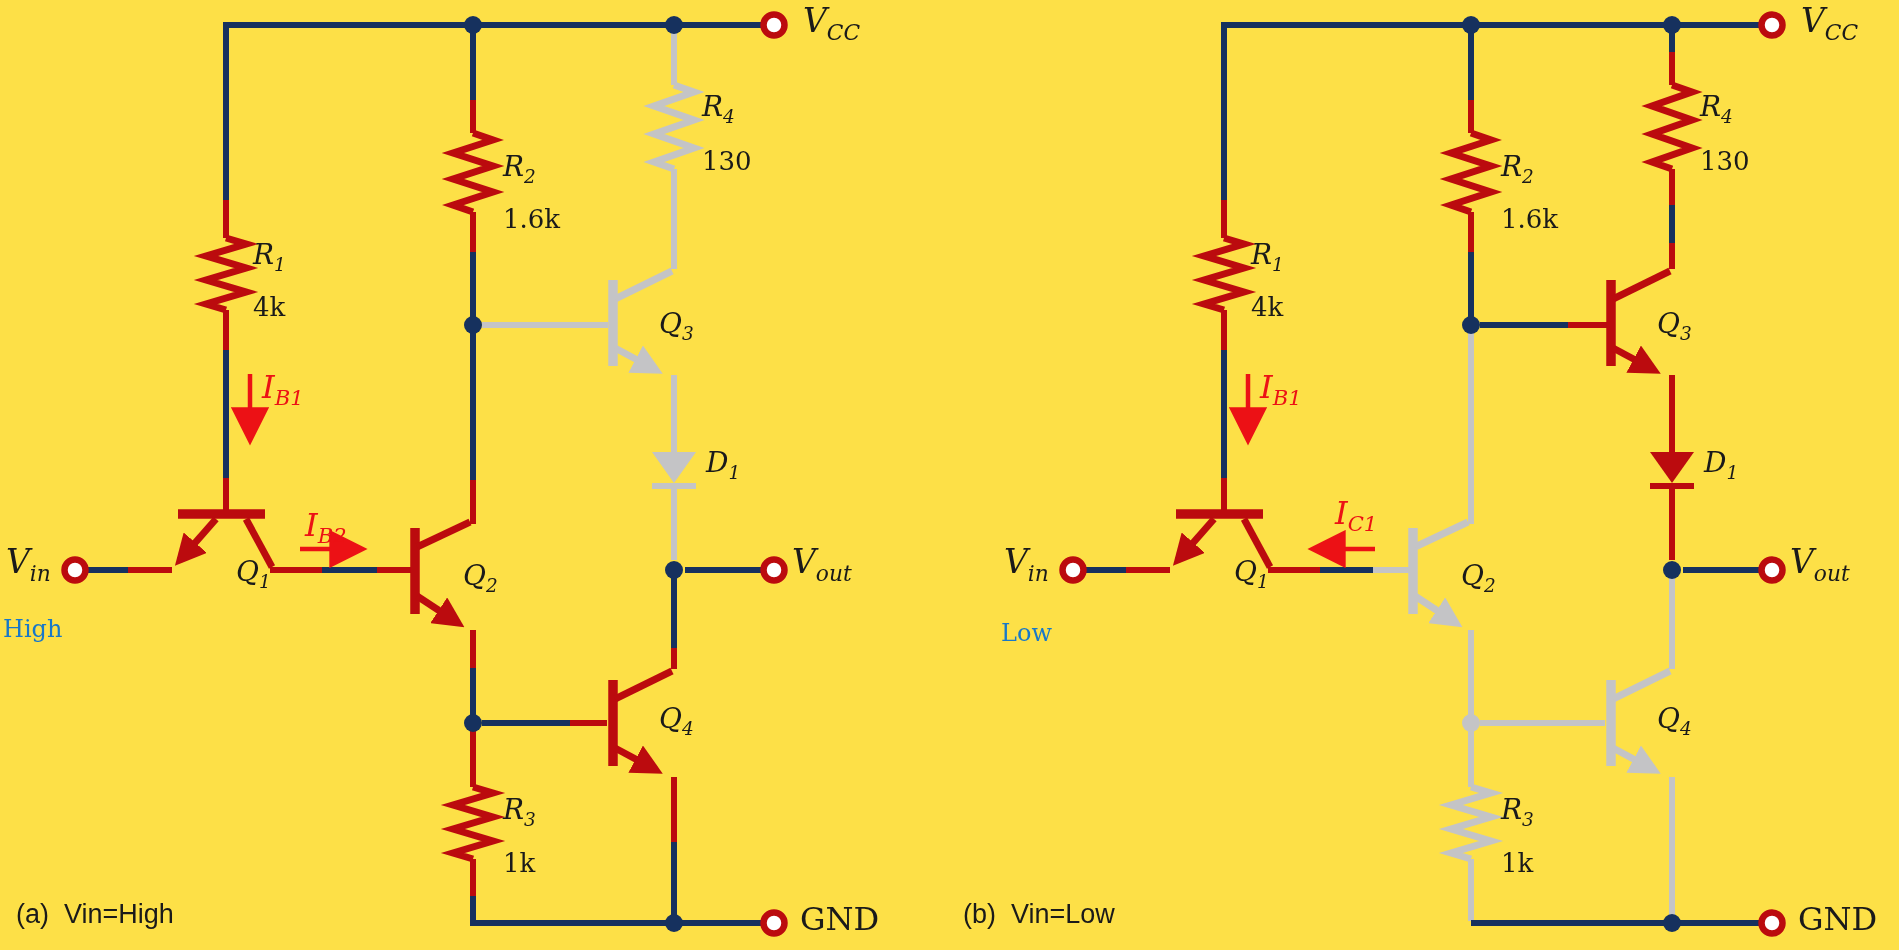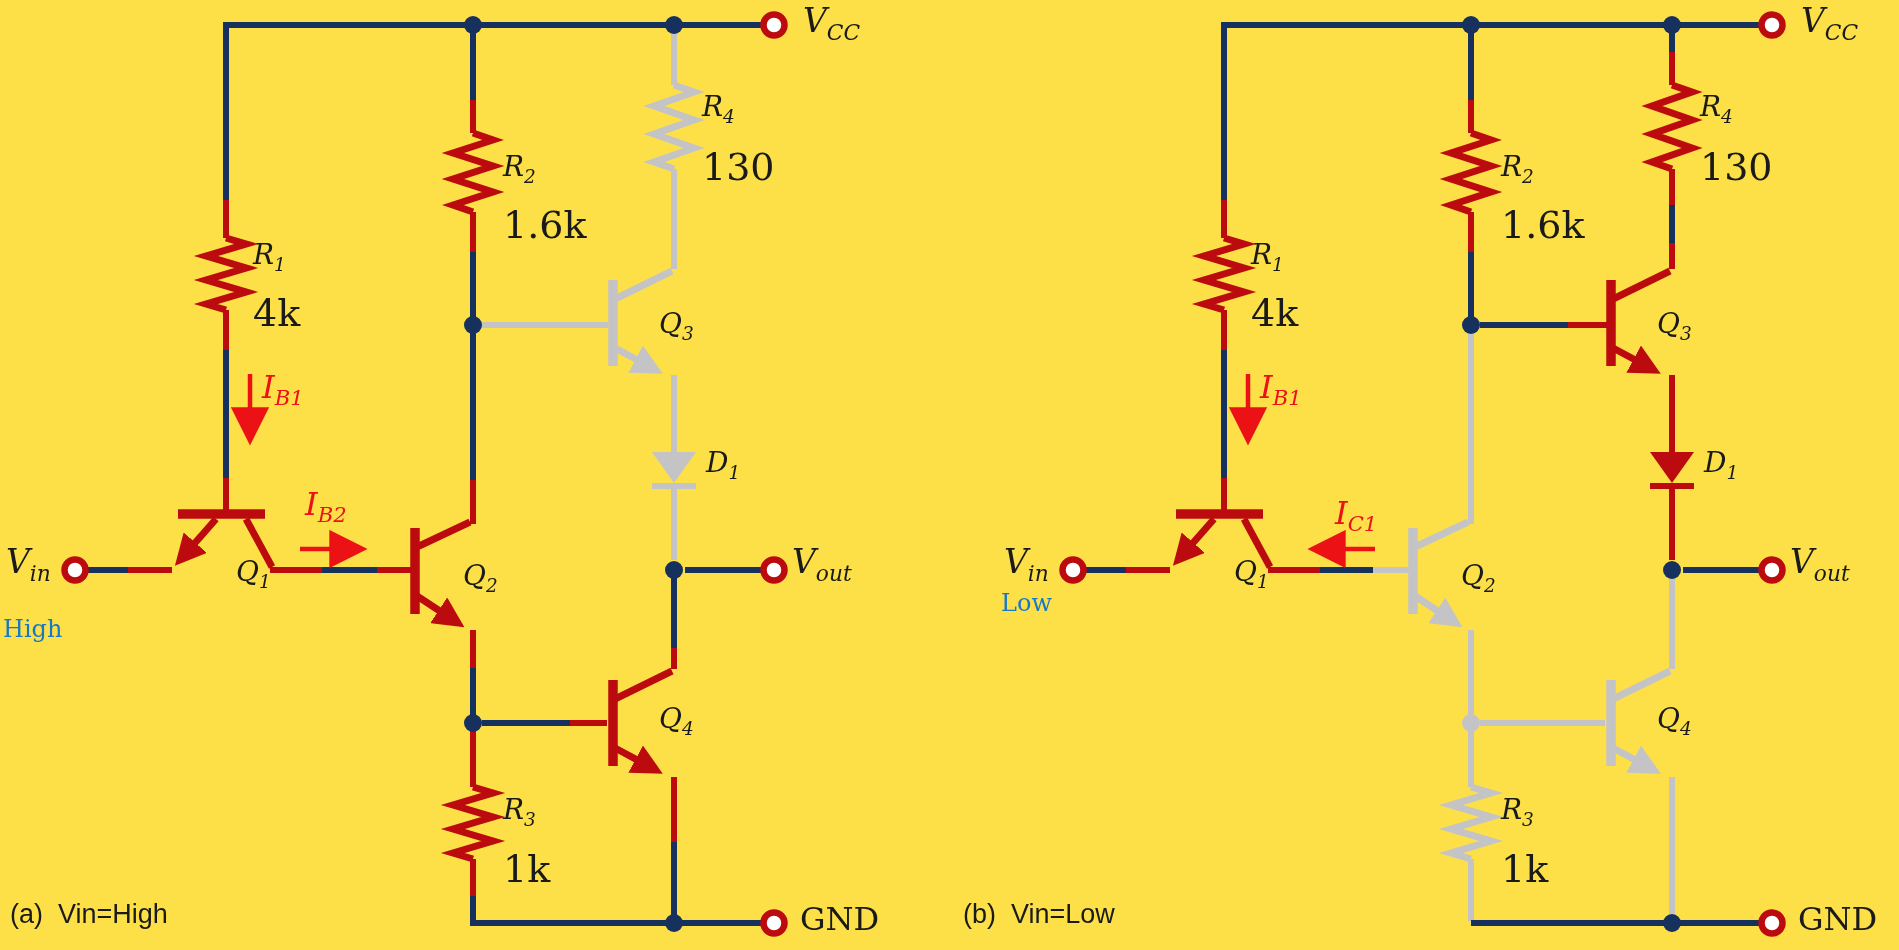--- a/index.html
+++ b/index.html
@@ -16,21 +16,21 @@
   .w7{stroke-width:7;}
   .w9{stroke-width:9.5;}
   .fn{fill:var(--navy);stroke:none;}
   .fg{fill:var(--gray);stroke:none;}
   .fr{fill:var(--red);stroke:none;}
   .term{fill:#ffffff;stroke:var(--red);stroke-width:6.5;}
   
   .lbl{position:absolute;line-height:1.05;white-space:pre;color:var(--text);}
   .comp{font-style:italic;font-size:28px;}
   .comp sub,.cur sub,.tlbl sub{font-size:0.66em;font-style:italic;}
-  .val{font-size:38px;}
+  .val{font-size:26px;}
   .tlbl{font-style:italic;font-size:33px;}
   .plain{font-style:normal;font-size:32px;}
   .cur{font-style:italic;font-size:32px;color:var(--arrow_red);}
   .state{font-size:24px;color:var(--blue);margin-top:20px;}
   .caption{font-family:"Liberation Sans","DejaVu Sans",sans-serif;font-size:27px;color:#1a1a1a;}
 </style>
 </head>
 <body>
 
 <div id="stage">
@@ -227,29 +227,29 @@
 <div class="lbl comp" style="left:503px;top:795px"><span>R</span><sub>3</sub></div>
 <div class="lbl val" style="left:503px;top:850px">1k</div>
 
 <div class="lbl comp" style="left:236px;top:557px"><span>Q</span><sub>1</sub></div>
 <div class="lbl comp" style="left:463px;top:561px"><span>Q</span><sub>2</sub></div>
 <div class="lbl comp" style="left:659px;top:309px"><span>Q</span><sub>3</sub></div>
 <div class="lbl comp" style="left:659px;top:704px"><span>Q</span><sub>4</sub></div>
 <div class="lbl comp" style="left:706px;top:448px"><span>D</span><sub>1</sub></div>
 
 <div class="lbl cur" style="left:262px;top:371px"><span>I</span><sub>B1</sub></div>
-<div class="lbl cur" style="left:305px;top:488px"><span>I</span><sub>B2</sub></div>
-
-<div class="lbl caption" style="left:10px;top:900px">(a)  Vin=High</div>
+<div class="lbl cur" style="left:305px;top:509px"><span>I</span><sub>B2</sub></div>
+
+<div class="lbl caption" style="left:16px;top:900px">(a)  Vin=High</div>
 
 <div class="lbl tlbl" style="left:1801px;top:4px"><span>V</span><sub>CC</sub></div>
 <div class="lbl tlbl" style="left:1004px;top:545px"><span>V</span><sub>in</sub></div>
 <div class="lbl tlbl" style="left:1790px;top:545px"><span>V</span><sub>out</sub></div>
 <div class="lbl plain" style="left:1798px;top:903px">GND</div>
-<div class="lbl state" style="left:1001px;top:571px">Low</div>
+<div class="lbl state" style="left:1001px;top:601px">Low</div>
 
 <div class="lbl comp" style="left:1251px;top:240px"><span>R</span><sub>1</sub></div>
 <div class="lbl val" style="left:1251px;top:294px">4k</div>
 <div class="lbl comp" style="left:1501px;top:152px"><span>R</span><sub>2</sub></div>
 <div class="lbl val" style="left:1501px;top:206px">1.6k</div>
 <div class="lbl comp" style="left:1700px;top:92px"><span>R</span><sub>4</sub></div>
 <div class="lbl val" style="left:1700px;top:148px">130</div>
 <div class="lbl comp" style="left:1501px;top:795px"><span>R</span><sub>3</sub></div>
 <div class="lbl val" style="left:1501px;top:850px">1k</div>
 

